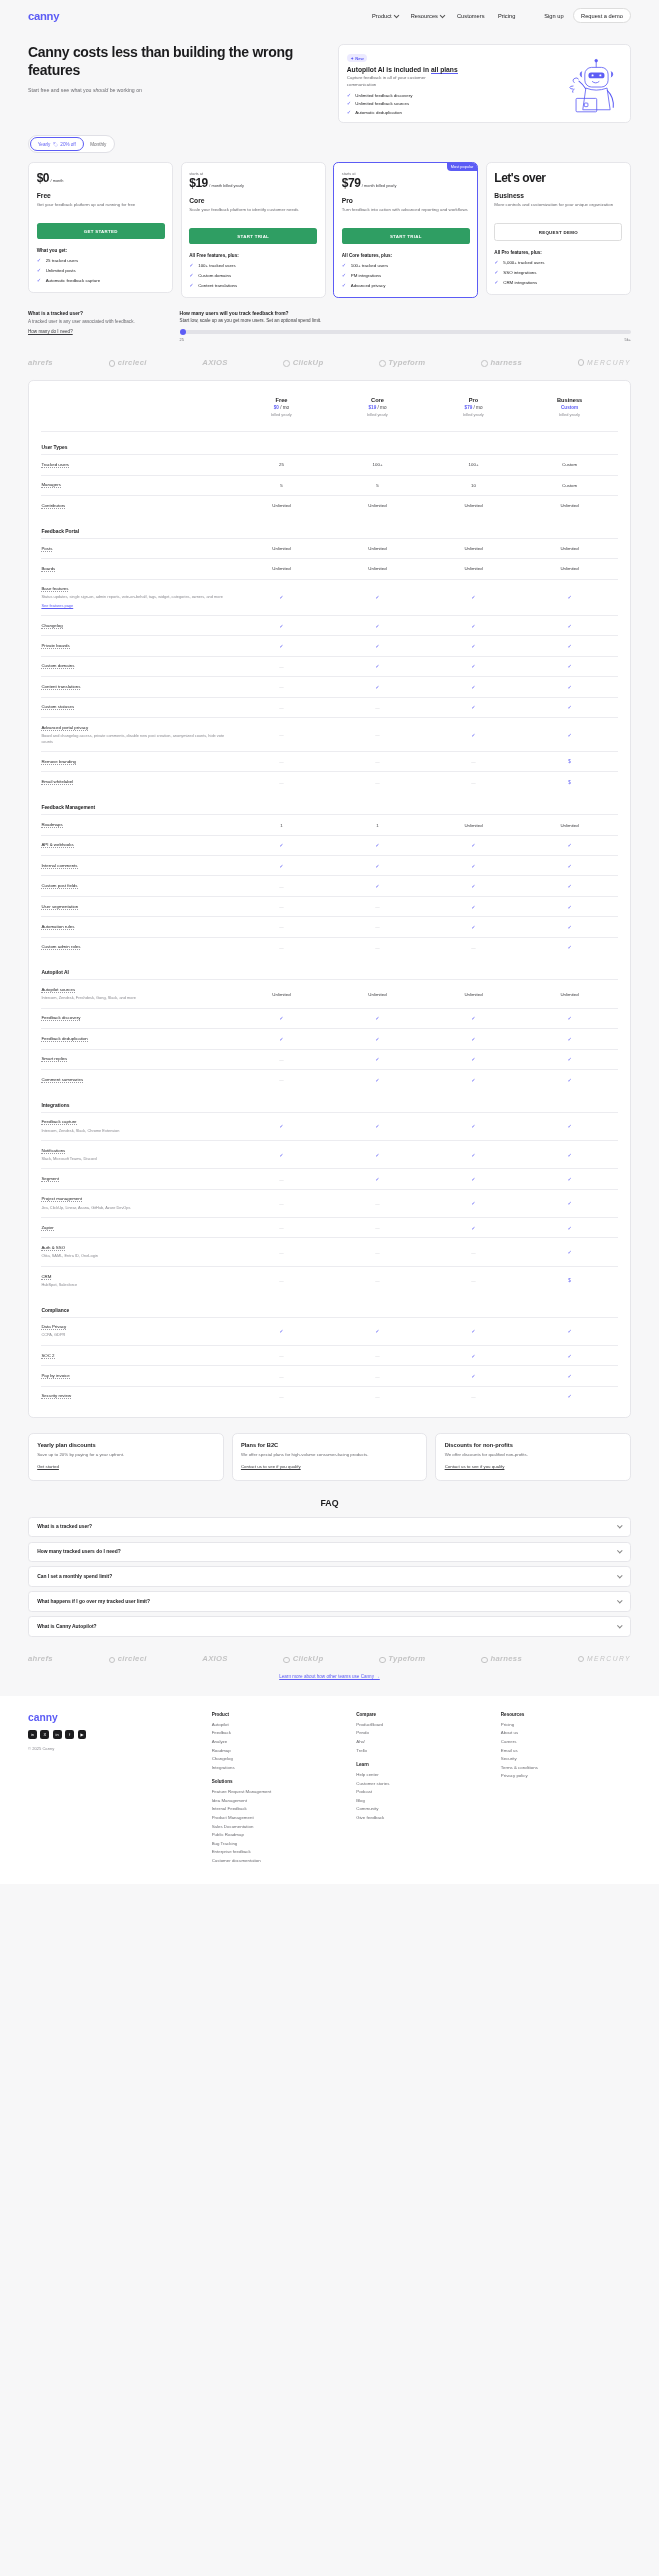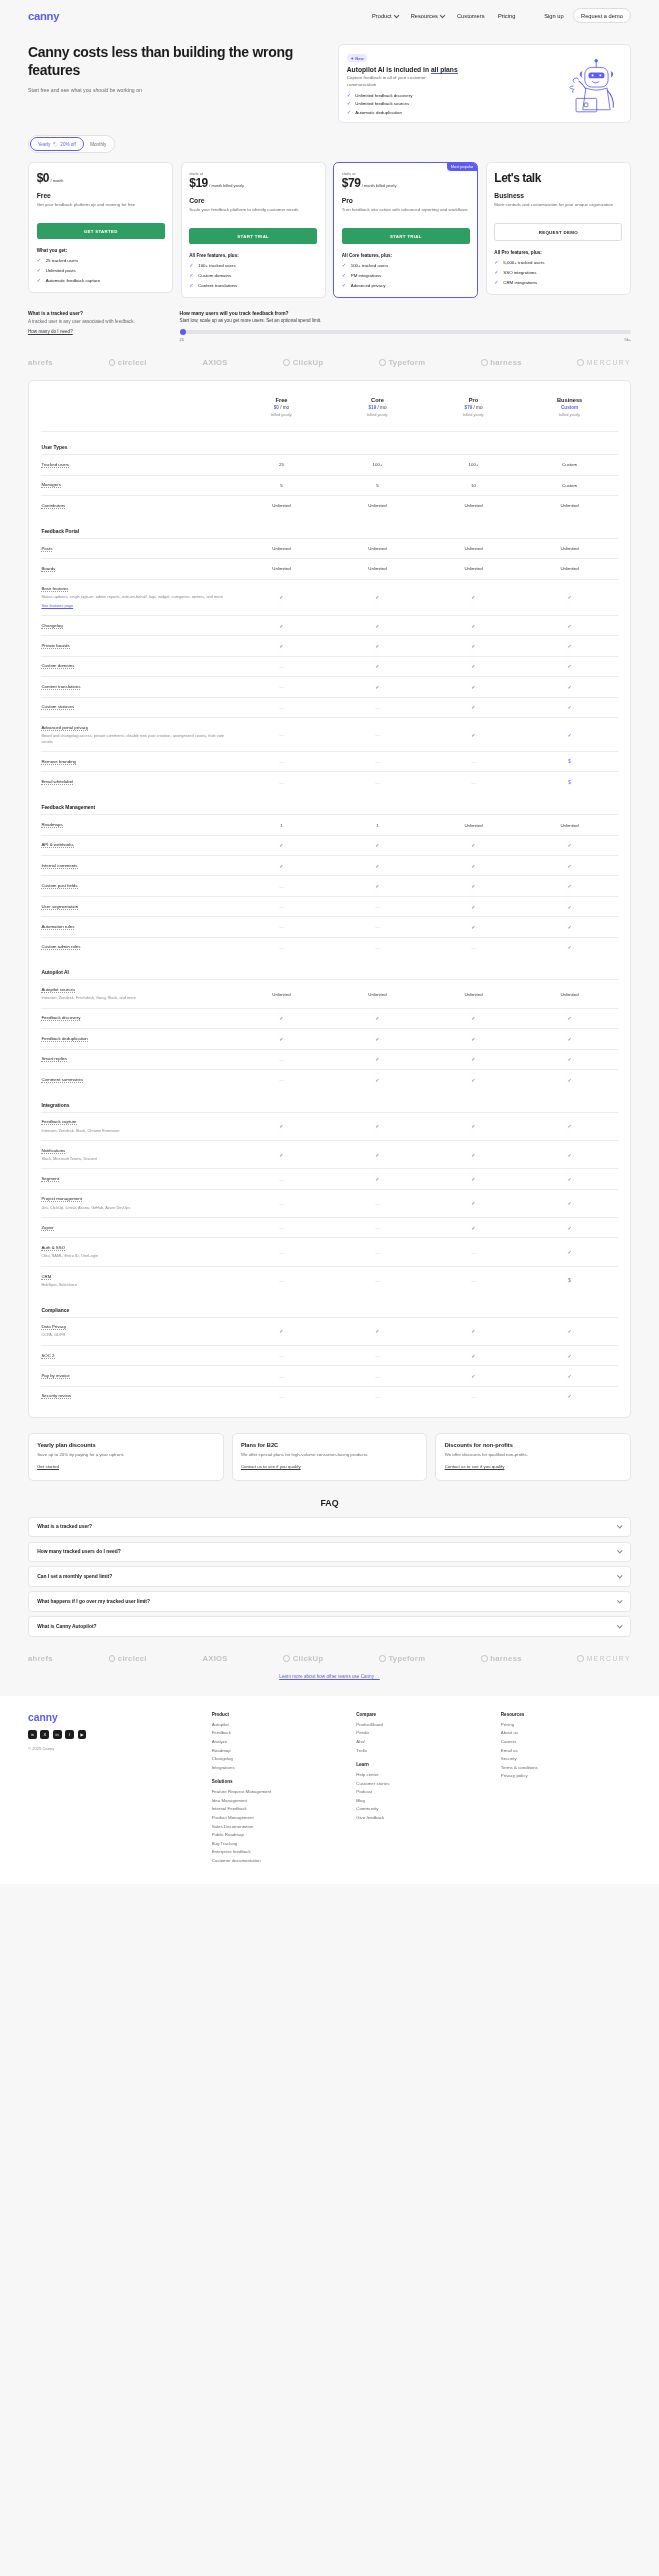--- a/index.html
+++ b/index.html
@@ -74,21 +74,21 @@
   .tu-l a { font-size:4.6px; color:#3a3a3e; text-decoration:underline; display:inline-block; margin-top:3.1px; }
   .tu-r { flex:1; }
   .tu-r h4 { font-size:4.9px; font-weight:700; }
   .tu-r p { font-size:4.6px; color:#3a3a3e; margin-top:2.1px; }
   .slider { margin-top:7.2px; position:relative; height:3.6px; background:#e2e2e7; border-radius:2.1px; }
   .knob { position:absolute; left:0; top:-1.5px; width:6.7px; height:6.7px; border-radius:50%; background:#5c5cf5; cursor:pointer; }
   .s-lab { display:flex; justify-content:space-between; font-size:3.9px; color:#6b6b70; margin-top:3.6px; }
 
   
   .logos { display:flex; justify-content:space-between; align-items:center; margin-top:15.5px; opacity:.32; }
-  .lg { font-size:7.7px; font-weight:700; color:#555; display:flex; align-items:center; gap:2.6px; letter-spacing:0.3px; }
+  .lg { font-size:7.7px; font-weight:700; color:#555; display:flex; align-items:flex-end; gap:2.6px; letter-spacing:0.3px;font-style:italic; }
   .lg.sp { letter-spacing:1.5px; font-weight:400; font-size:6.7px; }
   .lgc { width:6.7px; height:6.7px; border:0.8px solid #555; border-radius:50%; }
 
   
   .table { background:#fff; border:0.5px solid #e6e6ea; border-radius:5.2px; margin-top:13.4px; padding:0 12.4px 11.3px; }
   .thead { display:grid; grid-template-columns:2fr 1fr 1fr 1fr 1fr; padding:15.5px 0 13.4px;
            border-bottom:0.5px solid #ececf0; }
   .th { text-align:center; }
   .th-n { font-size:5.7px; font-weight:700; }
   .th-p { font-size:4.6px; color:#5c5cf5; font-weight:700; margin-top:2.6px; }
@@ -301,21 +301,21 @@
         <span>PM integrations</span>
           </li>
           <li>
         <span class="ck">✓</span>
         <span>Advanced privacy</span>
           </li>
     </ul>
   </div>
   <div class="card ">
 
-    <div class="lets">Let's talk</div>
+    <div class="lets">Let's over</div>
     <div class="ptitle">Business</div>
     <div class="pdesc">More controls and customization for your unique organization</div>
     <button class="cta outline">REQUEST DEMO</button>
     <div class="fhead">All Pro features, plus:</div>
     <ul class="flist">
       <li>
         <span class="ck">✓</span>
         <span>5,000+ tracked users</span>
           </li>
           <li>

